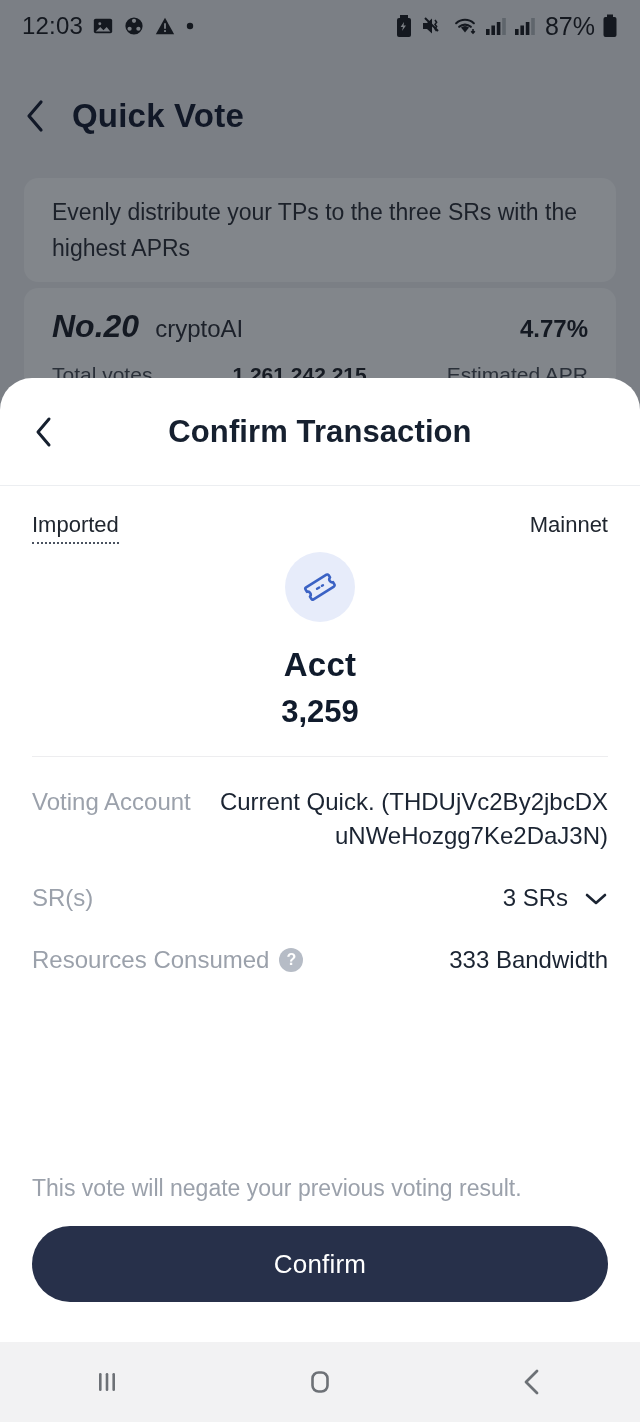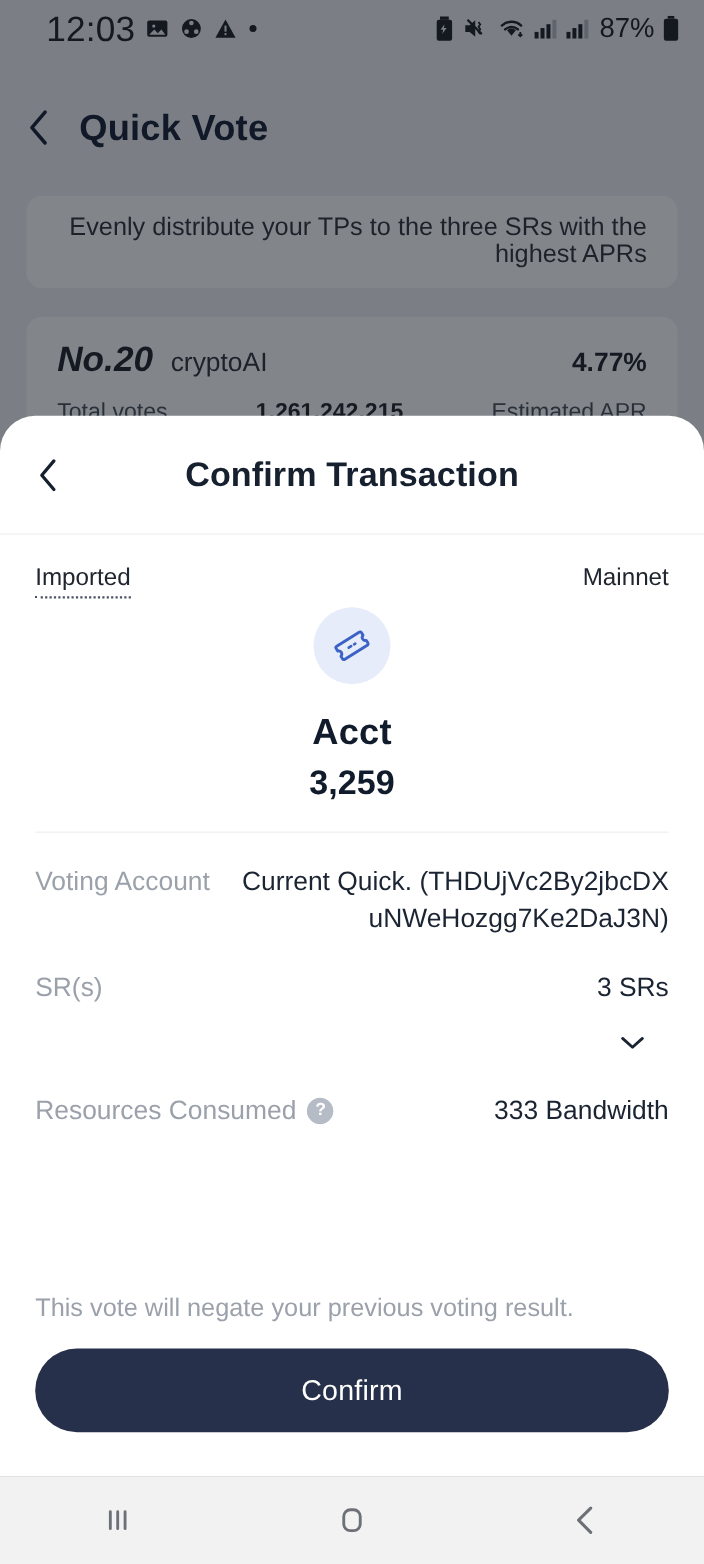--- a/index.html
+++ b/index.html
@@ -19,42 +19,42 @@
   }
 
   
   .statusbar {
     position:absolute; left:0; top:0; width:640px; height:52px;
     display:flex; align-items:center; justify-content:space-between;
     padding:0 22px;
     color:#1b1f27;
   }
   .sb-left { display:flex; align-items:center; gap:9px; }
-  .sb-clock { font-size:32px; letter-spacing:.2px; color:#14181f;margin-left:20px; }
+  .sb-clock { font-size:24px; letter-spacing:.2px; color:#14181f; }
   .sb-right { display:flex; align-items:center; gap:7px; }
   .sb-pct { font-size:25px; color:#14181f; margin-left:2px; }
   .sb-ic { display:inline-flex; align-items:center; }
 
   
   .app-header {
     position:absolute; left:0; top:78px; width:640px; height:76px;
     display:flex; align-items:center; padding-left:20px; gap:22px;
   }
   .app-back { width:30px; height:34px; display:flex; align-items:center; justify-content:center; }
   .app-title { font-size:33px; font-weight:bold; color:#111827; letter-spacing:.2px; }
 
   
   .hint-card {
     position:absolute; left:24px; top:178px; width:592px; min-height:84px;
     background:rgba(255,255,255,.055);
     border-radius:14px;
     padding:16px 28px 16px 28px;
   }
   .hint-card .txt {
-    font-size:23px; line-height:24px; color:#1c212a;text-align:right;
+    font-size:23px; line-height:36px; color:#1c212a;
   }
 
   
   .sr-card {
     position:absolute; left:24px; top:288px; width:592px; height:120px;
     background:rgba(255,255,255,.055);
     border-radius:14px;
     padding:20px 28px 0 28px;
   }
   .sr-top { display:flex; align-items:baseline; justify-content:space-between; }
@@ -122,21 +122,21 @@
     padding-top:28px; gap:20px;
   }
   .row-key {
     font-size:24px; color:#9ba1ab; line-height:34px;
     display:flex; align-items:center; gap:10px; white-space:nowrap;
   }
   .row-val {
     font-size:24px; color:#1b2432; line-height:34px;
     text-align:right; word-break:break-all;
   }
-  .row-val.nowrap { white-space:nowrap;flex-direction:column; }
+  .row-val.nowrap { white-space:nowrap; }
   .row-val-flex { display:flex; align-items:center; gap:16px; justify-content:flex-end; }
   .qmark {
     width:24px; height:24px; border-radius:50%;
     background:#b6bcc6; color:#ffffff;
     font-size:16px; font-weight:bold;
     display:inline-flex; align-items:center; justify-content:center;
     line-height:1;
   }
 
   

